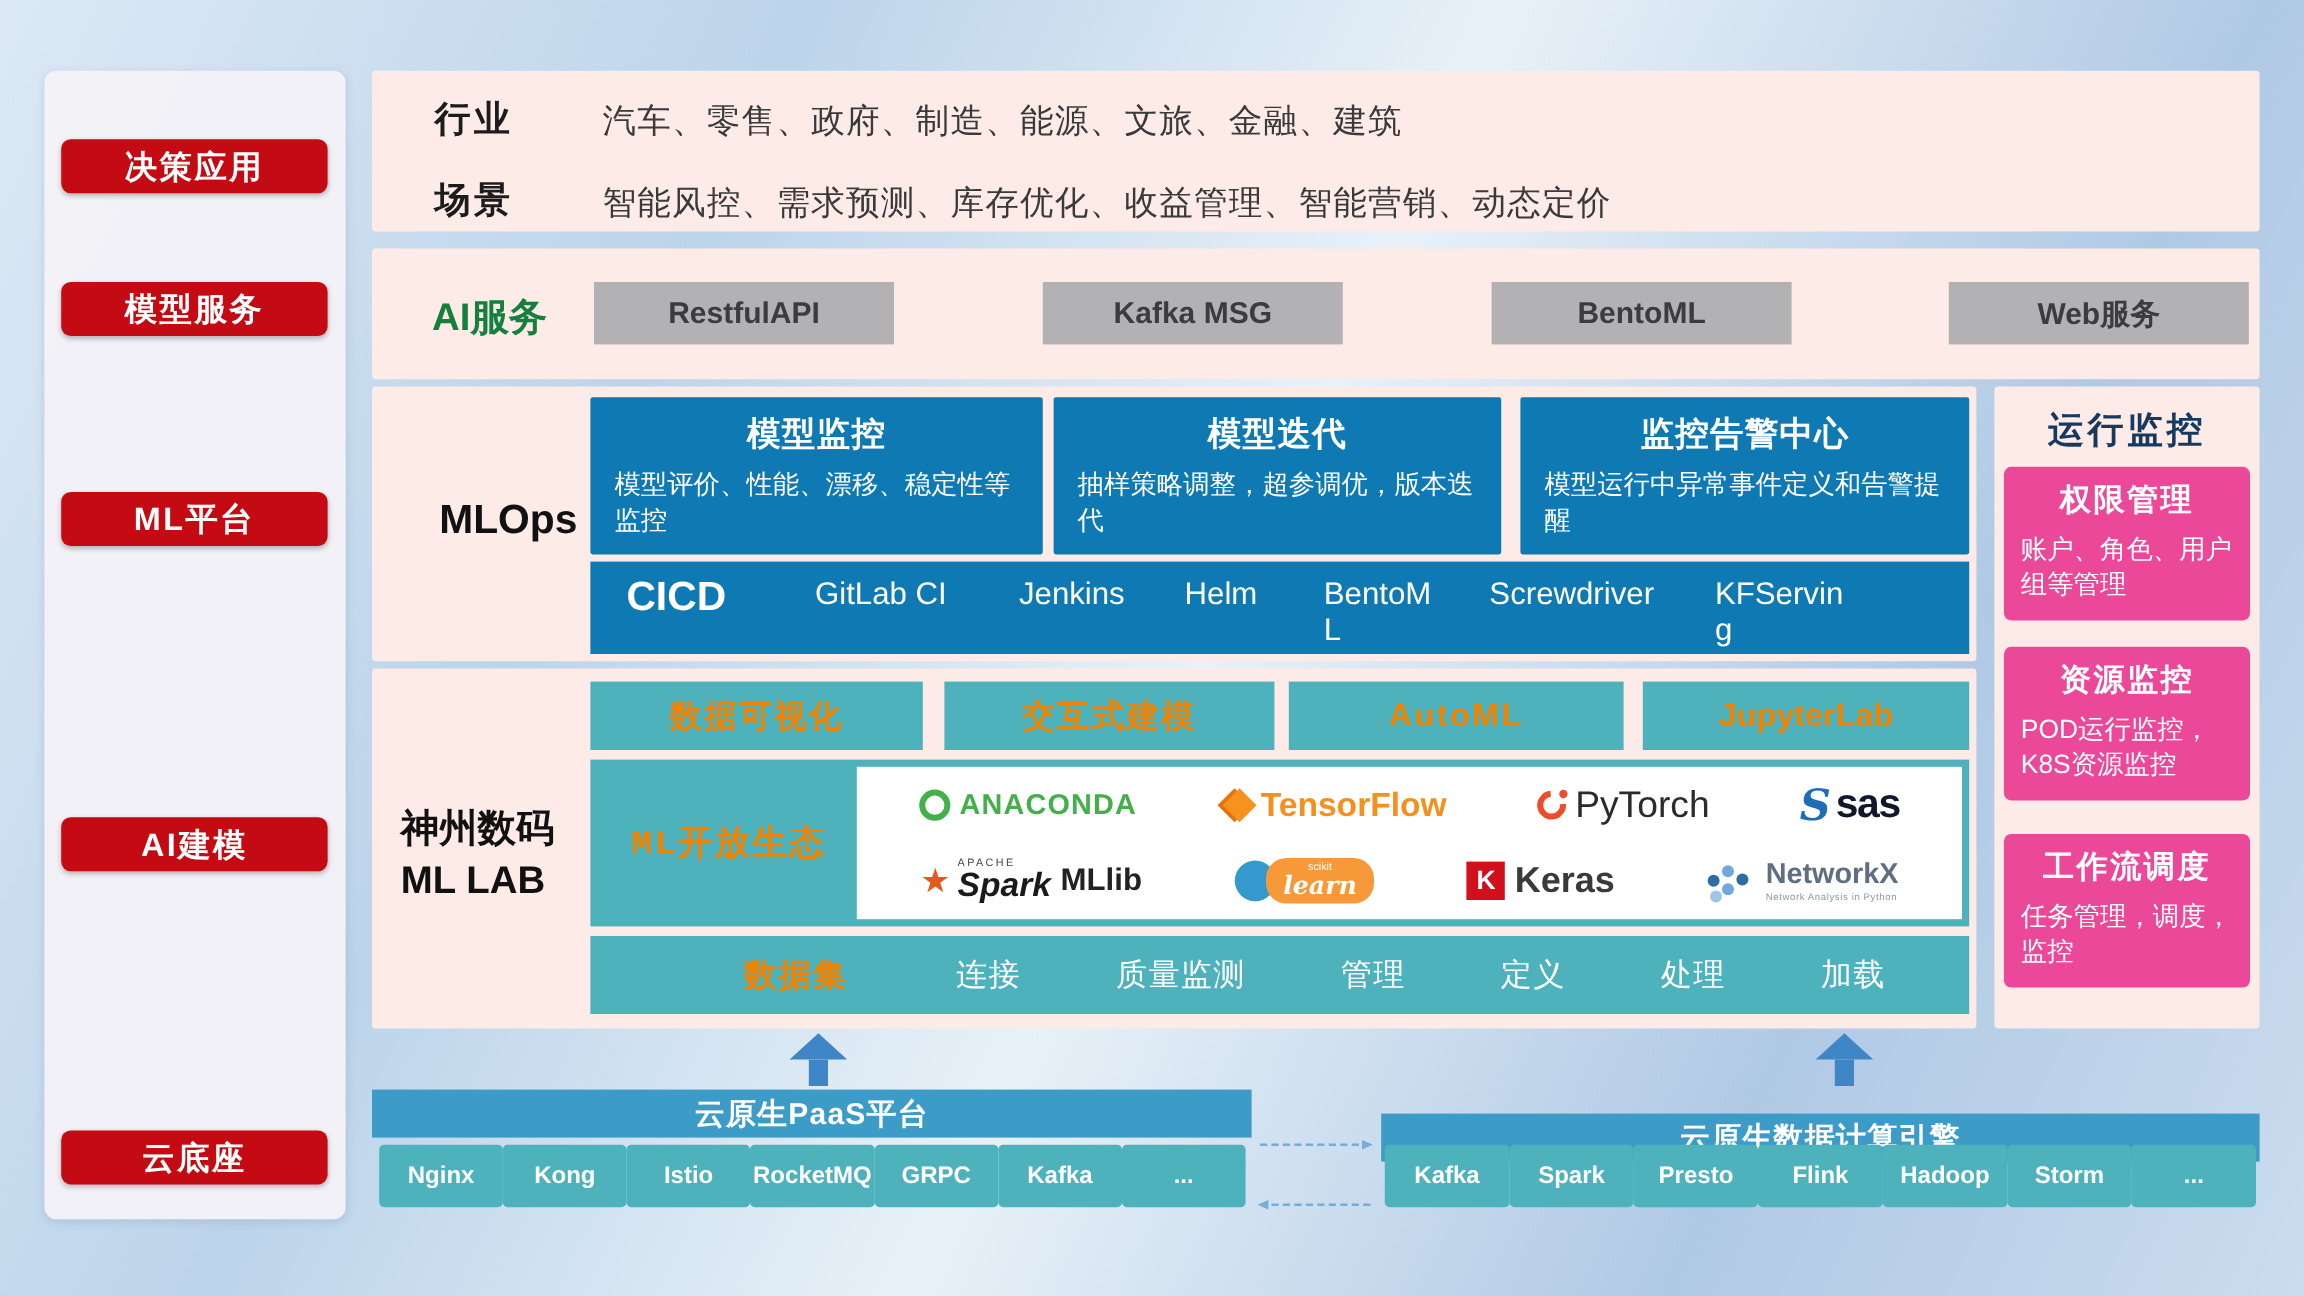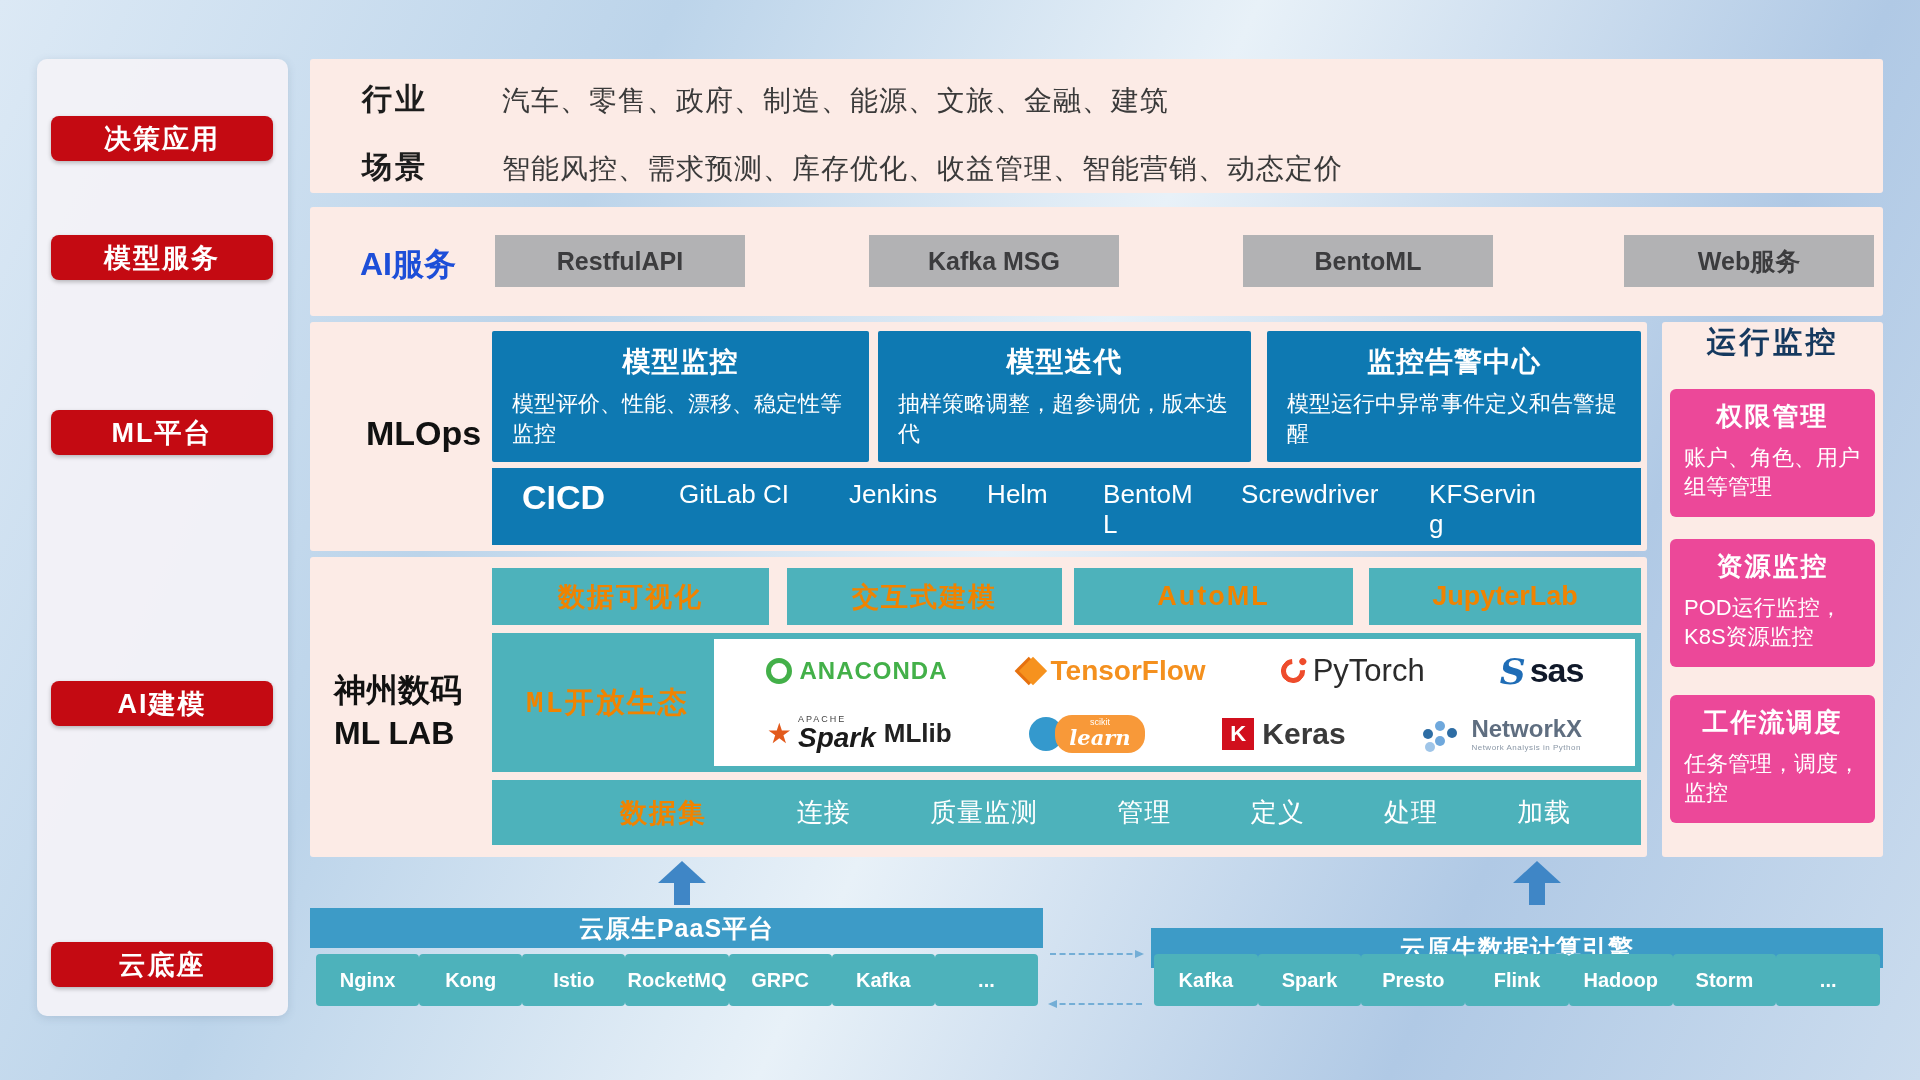--- a/index.html
+++ b/index.html
@@ -27,21 +27,21 @@
   .mllab{left:310px;top:557px;width:1337px;height:300px;}
   .monitor{left:1662px;top:322px;width:221px;height:535px;}
 
   
   .ind-row{position:absolute;left:52px;display:flex;align-items:flex-end;}
   .ind-r1{top:20px}.ind-r2{top:88px}
   .ind-label{width:140px;font-size:30px;font-weight:bold;color:#1c1c1c;letter-spacing:3px;}
   .ind-text{font-size:28px;color:#3a3a3a;letter-spacing:1px;}
 
   
-  .ais-label{position:absolute;left:50px;top:36px;font-size:32px;font-weight:bold;color:#1d4ed8;text-align:center;}
+  .ais-label{position:absolute;left:50px;top:36px;font-size:32px;font-weight:bold;color:#15803d;text-align:center;}
   .gray-btn{position:absolute;top:28px;width:250px;height:52px;background:#b2b2b4;
     color:#3c3c3e;font-weight:bold;font-size:25px;display:flex;align-items:center;justify-content:center;}
   .gb1{left:185px}.gb2{left:559px}.gb3{left:933px}.gb4{left:1314px}
 
   
   .mlops-label{position:absolute;left:56px;top:92px;font-size:34px;font-weight:bold;color:#111;}
   .blue-card{position:absolute;top:9px;height:131px;background:#0e79b2;color:#fff;border-radius:2px;}
   .bc1{left:182px;width:377px}.bc2{left:568px;width:373px}.bc3{left:957px;width:374px}
   .blue-card .t{font-size:28px;font-weight:bold;text-align:center;margin-top:12px;letter-spacing:1px;font-family:Liberation Mono, monospace;}
   .blue-card .d{font-size:22px;margin:8px 20px 0;line-height:1.35;}
@@ -92,21 +92,21 @@
   .ic-keras::before{content:"K";}
   .ic-keras{width:32px;height:32px;background:#d10f1d;color:#fff;font-weight:bold;font-size:22px;display:flex;align-items:center;justify-content:center;}
   .keras-text{font-size:30px;font-weight:bold;color:#3a3a3a;}
   .ic-networkx{position:relative;width:10px;height:10px;border-radius:50%;background:#2e6da4;
     box-shadow:12px -8px 0 #6fa8dc,12px 7px 0 #6fa8dc,24px -1px 0 #2e6da4,2px 13px 0 #9fc5e8;margin-right:30px;}
   .nx-stack{display:flex;flex-direction:column;line-height:1.15;}
   .nx-text{font-size:24px;font-weight:bold;color:#5f6e80;}
   .nx-sub{font-size:8px;color:#8a97a6;letter-spacing:.5px;}
 
   
-  .mon-title{color:#15395f;font-size:30px;font-weight:bold;text-align:center;letter-spacing:3px;}
+  .mon-title{color:#15395f;font-size:30px;font-weight:bold;text-align:center;margin-top:16px;letter-spacing:3px;}
   .mon-card{position:absolute;left:8px;width:205px;height:128px;background:#ec4899;border-radius:6px;color:#fff;}
   .mc1{top:67px}.mc2{top:217px}.mc3{top:373px}
   .mon-card .t{font-size:26px;font-weight:bold;text-align:center;margin-top:10px;letter-spacing:2px;}
   .mon-card .d{font-size:22px;margin:10px 14px 0;line-height:1.3;}
 
   
   .bar{position:absolute;top:908px;height:40px;background:#3d9bc7;color:#fff;font-size:25px;font-weight:bold;
     display:flex;align-items:center;justify-content:center;letter-spacing:1px;}
   .bar-paas{left:310px;width:733px;}
   .bar-engine{left:1151px;width:732px;margin-top:20px;}

